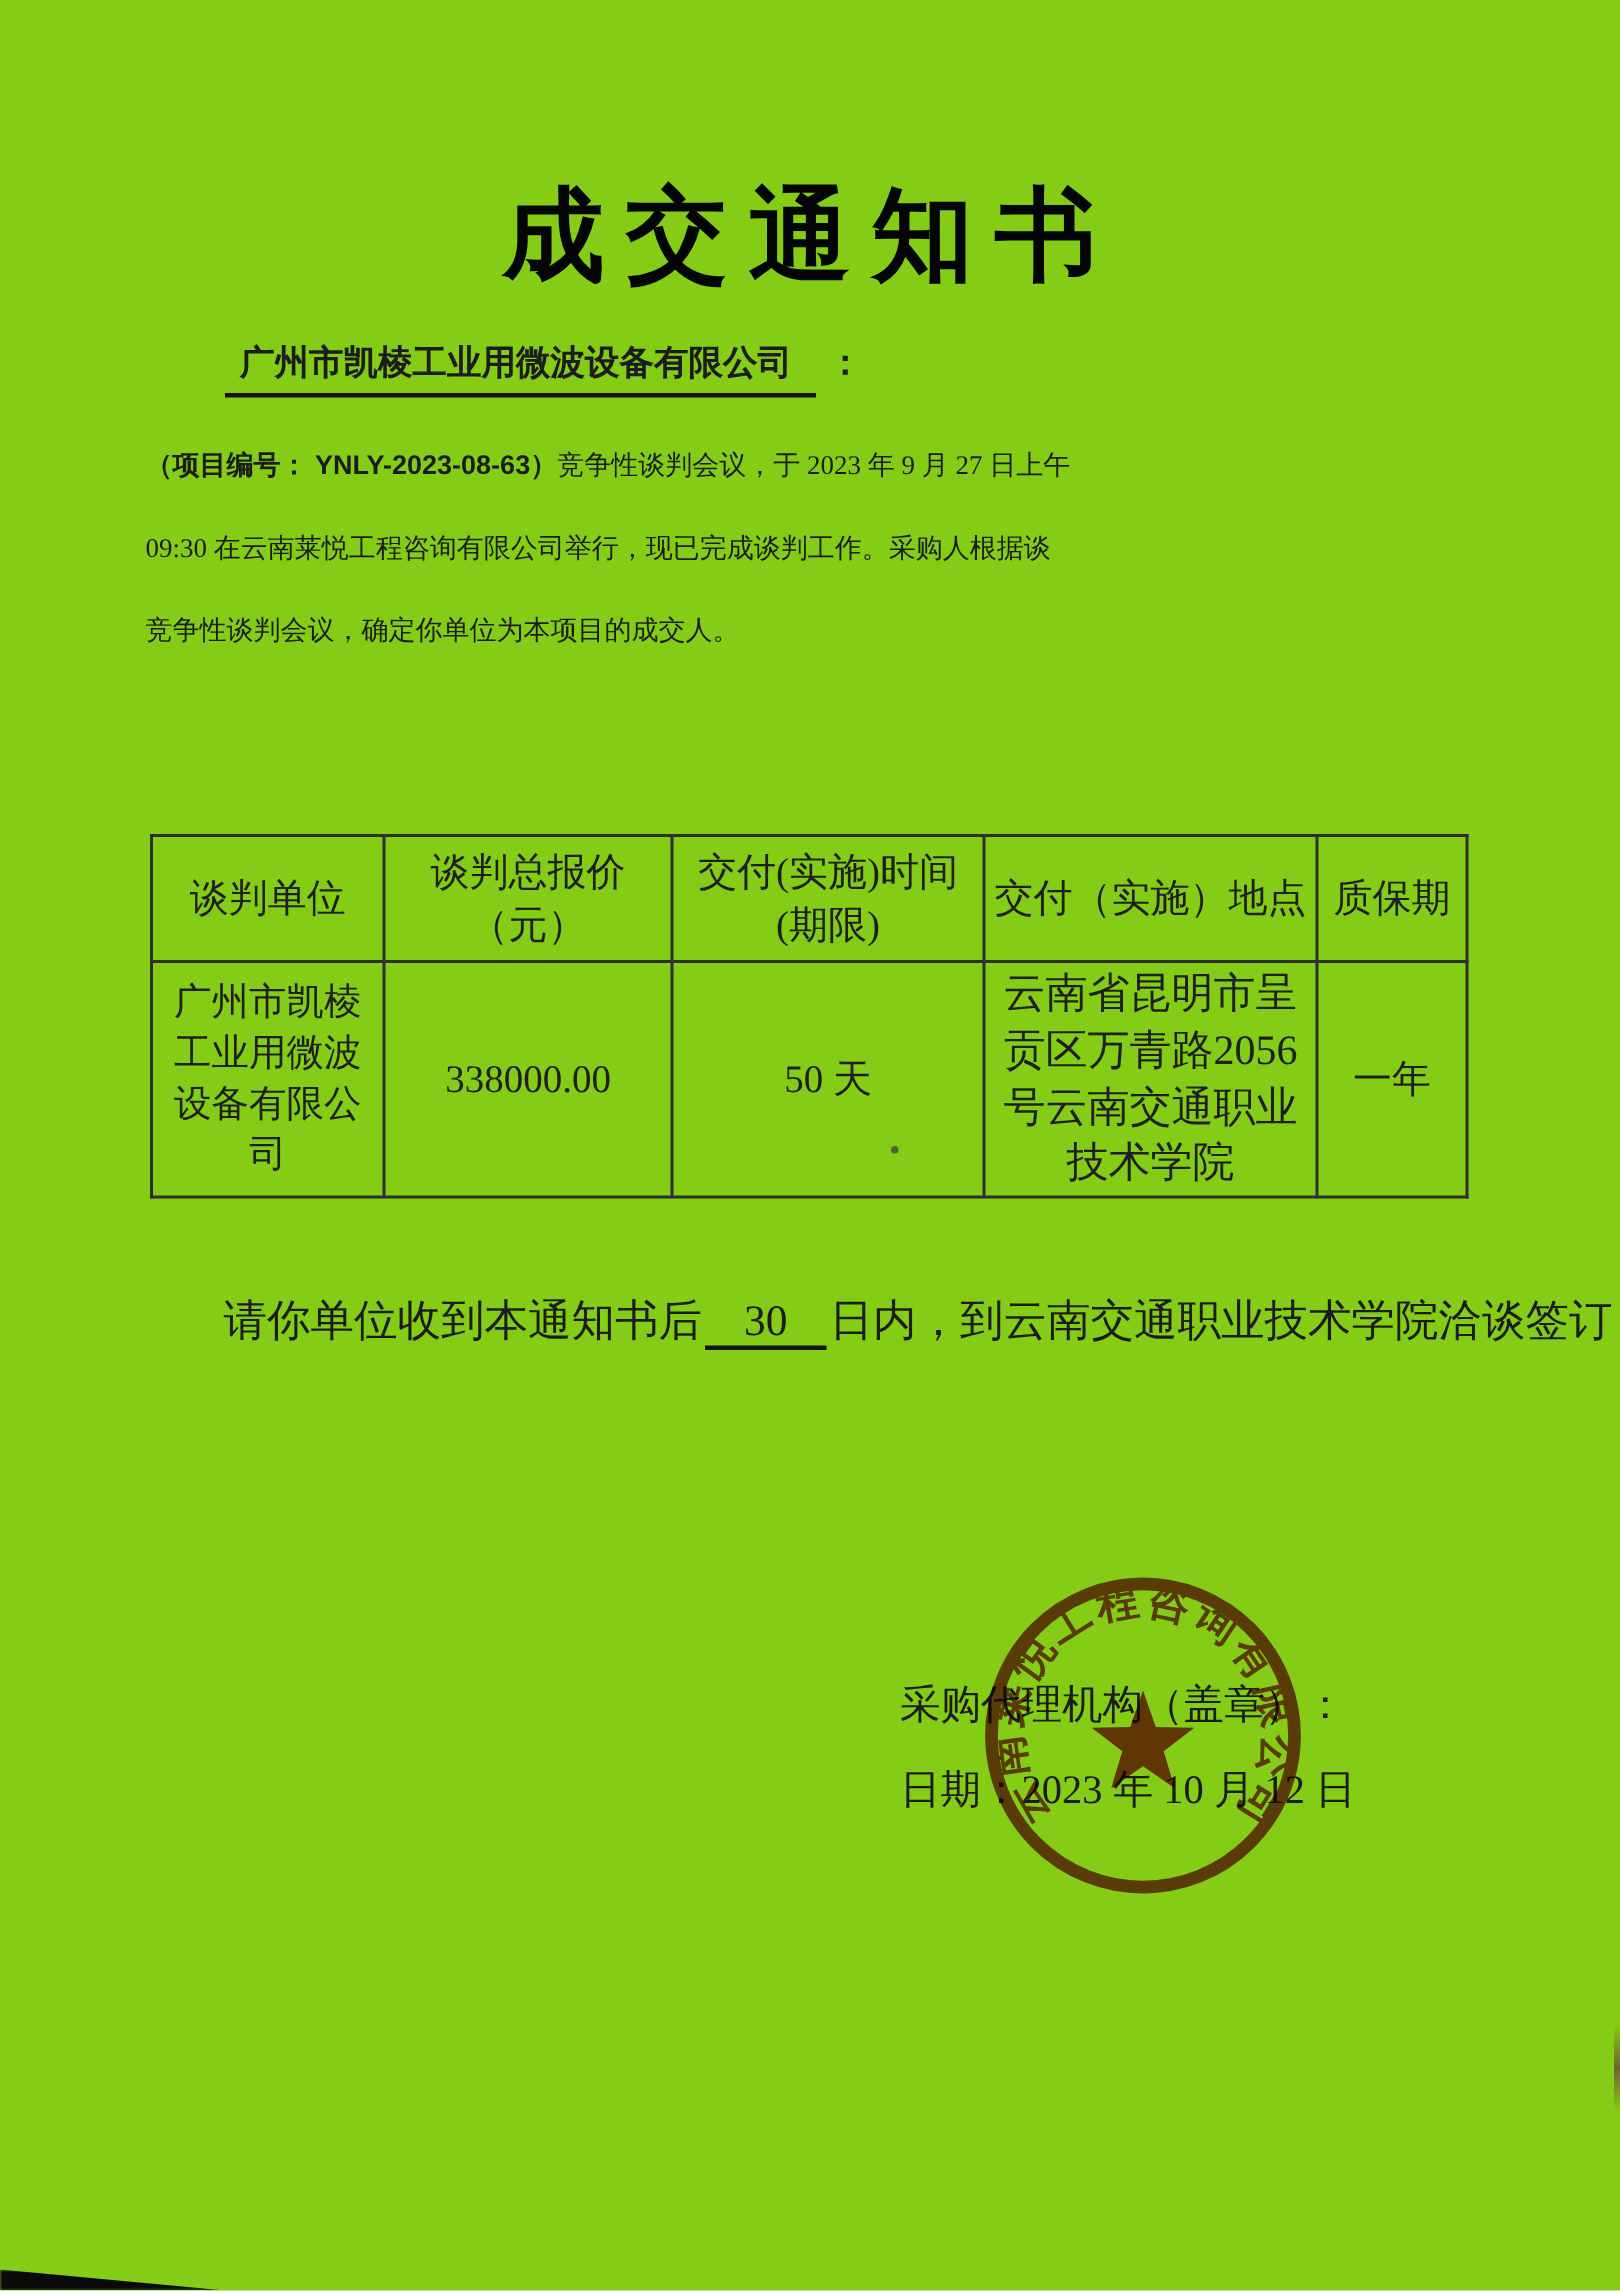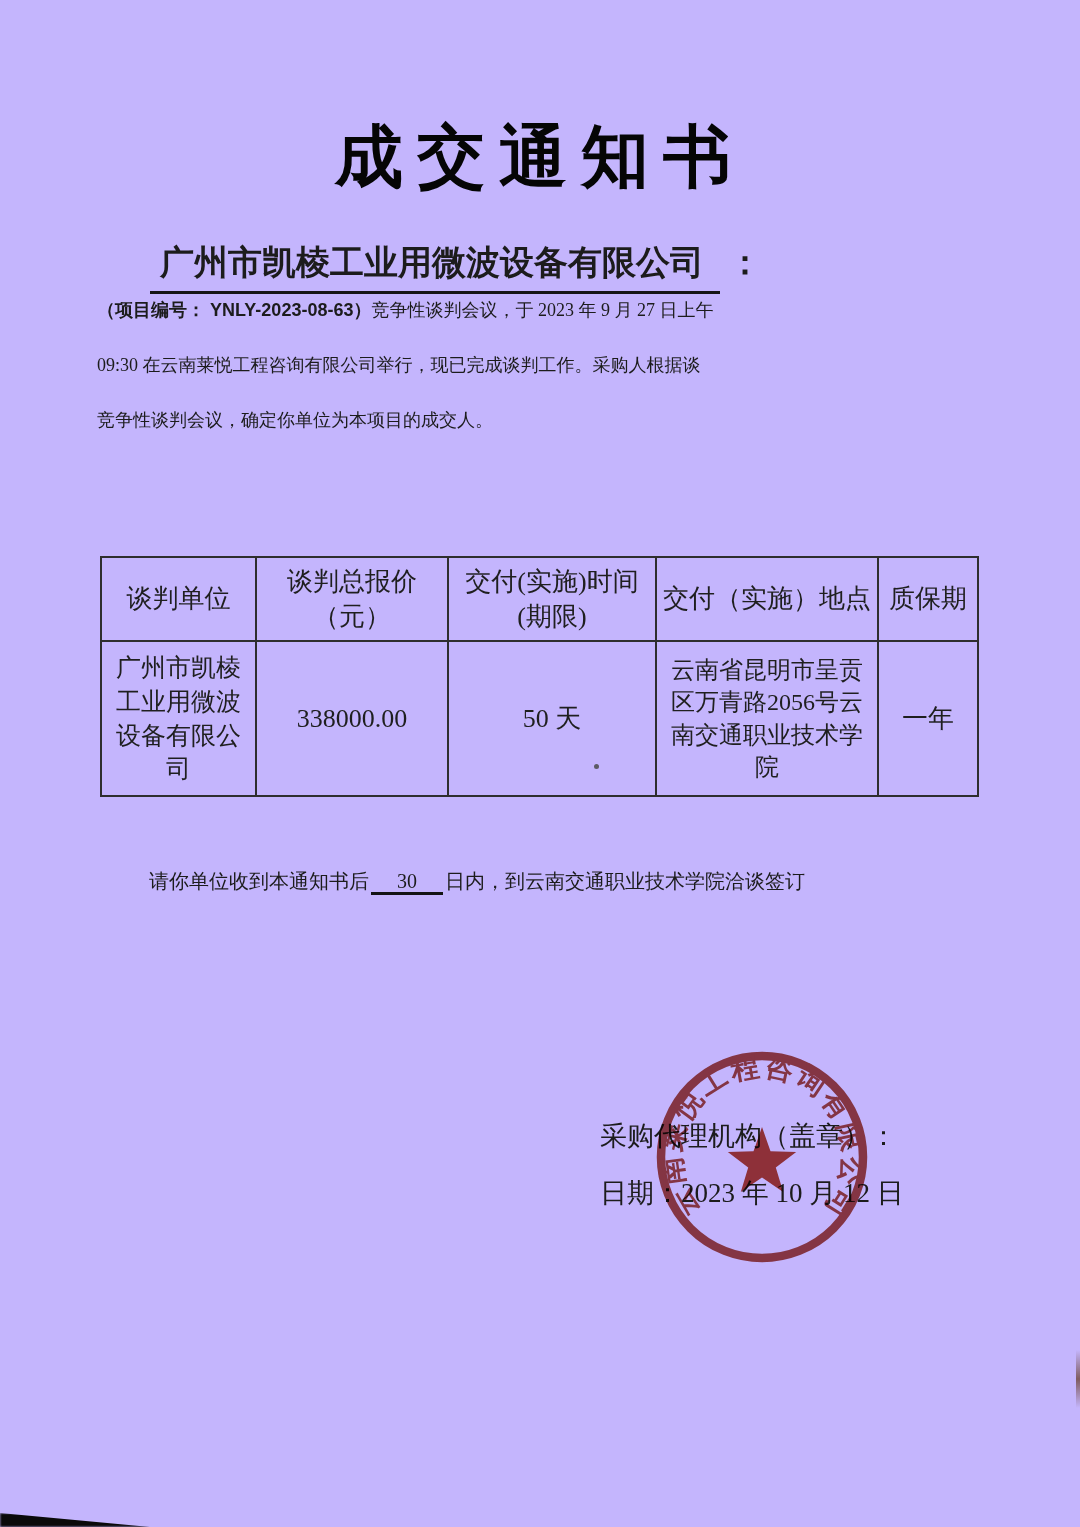--- a/index.html
+++ b/index.html
@@ -1,27 +1,27 @@
 <!DOCTYPE html>
 <html><head>
 <meta charset="utf-8">
 <style>
   html,body{margin:0;padding:0;background:#e8e8e8;}
   .page{
-    position:relative;width:1080px;height:1527px;background:#c4b5fd;
+    position:relative;width:1080px;height:1527px;background:#84cc16;
     font-family:"Liberation Serif","DejaVu Serif",serif;color:#1c1c1c;
     overflow:hidden;margin:0 auto;
   }
   .title{
     position:absolute;top:112px;left:0;width:100%;margin:0;
     text-align:center;font-size:68px;font-weight:700;letter-spacing:14px;
     color:#050505;font-family:"Liberation Serif","DejaVu Serif",serif;
   }
   .addressee{
-    position:absolute;top:240px;left:150px;font-size:34px;font-weight:700;
+    position:absolute;top:226px;left:150px;font-size:23px;font-weight:700;
     font-family:"Liberation Sans","DejaVu Sans",sans-serif;white-space:nowrap;
   }
   .addr-name{display:inline-block;border-bottom:3px solid #161616;padding:0 16px 5px 10px;}
   .addr-colon{margin-left:8px;}
   .body{position:absolute;top:283px;left:97px;width:900px;}
   .body-line{height:55px;line-height:55px;font-size:18px;white-space:nowrap;}
   .body-line.indent{text-indent:52px;}
   .body-line.first{font-size:26px;}
   .body-line .seg.b{
     font-weight:700;font-family:"Liberation Sans","DejaVu Sans",sans-serif;
@@ -30,24 +30,24 @@
     position:absolute;top:556px;left:100px;width:877px;
     border-collapse:collapse;table-layout:fixed;text-align:center;font-size:26px;
   }
   .info-table th,.info-table td{
     border:2.5px solid #2e2e2e;vertical-align:middle;padding:2px 3px;
     font-weight:400;line-height:1.35;color:#1f1f1f;
   }
   .info-table thead tr{height:84px;padding-left:32px;}
   .info-table tbody tr{height:155px;}
   .info-table td.c0{font-size:25px;}
-  .info-table td.c3{font-size:24px;}
+  .info-table td.c3{font-size:28px;}
   .ink-dot{position:absolute;left:594px;top:764px;width:5px;height:5px;background:#4a4a4a;border-radius:50%;opacity:.85;}
   .closing{position:absolute;top:852px;left:97px;width:910px;}
-  .closing-line{height:58px;line-height:58px;font-size:20px;white-space:nowrap;}
+  .closing-line{height:58px;line-height:58px;font-size:29px;white-space:nowrap;}
   .closing-line.indent{text-indent:52px;}
   .fill-in{border-bottom:3px solid #141414;padding:0 26px;margin:0 2px;}
   .signature{position:absolute;left:600px;top:1108px;font-size:27px;}
   .sig-line{height:57px;line-height:57px;white-space:nowrap;}
   .stamp{position:absolute;left:645px;top:1040px;width:234px;height:234px;mix-blend-mode:multiply;opacity:.95;}
   .corner-shadow{
     position:absolute;left:0;bottom:0;width:150px;height:14px;background:#0a0a0a;
     clip-path:polygon(0 0,100% 100%,0 100%);filter:blur(1px);
   }
   .edge-sliver{

